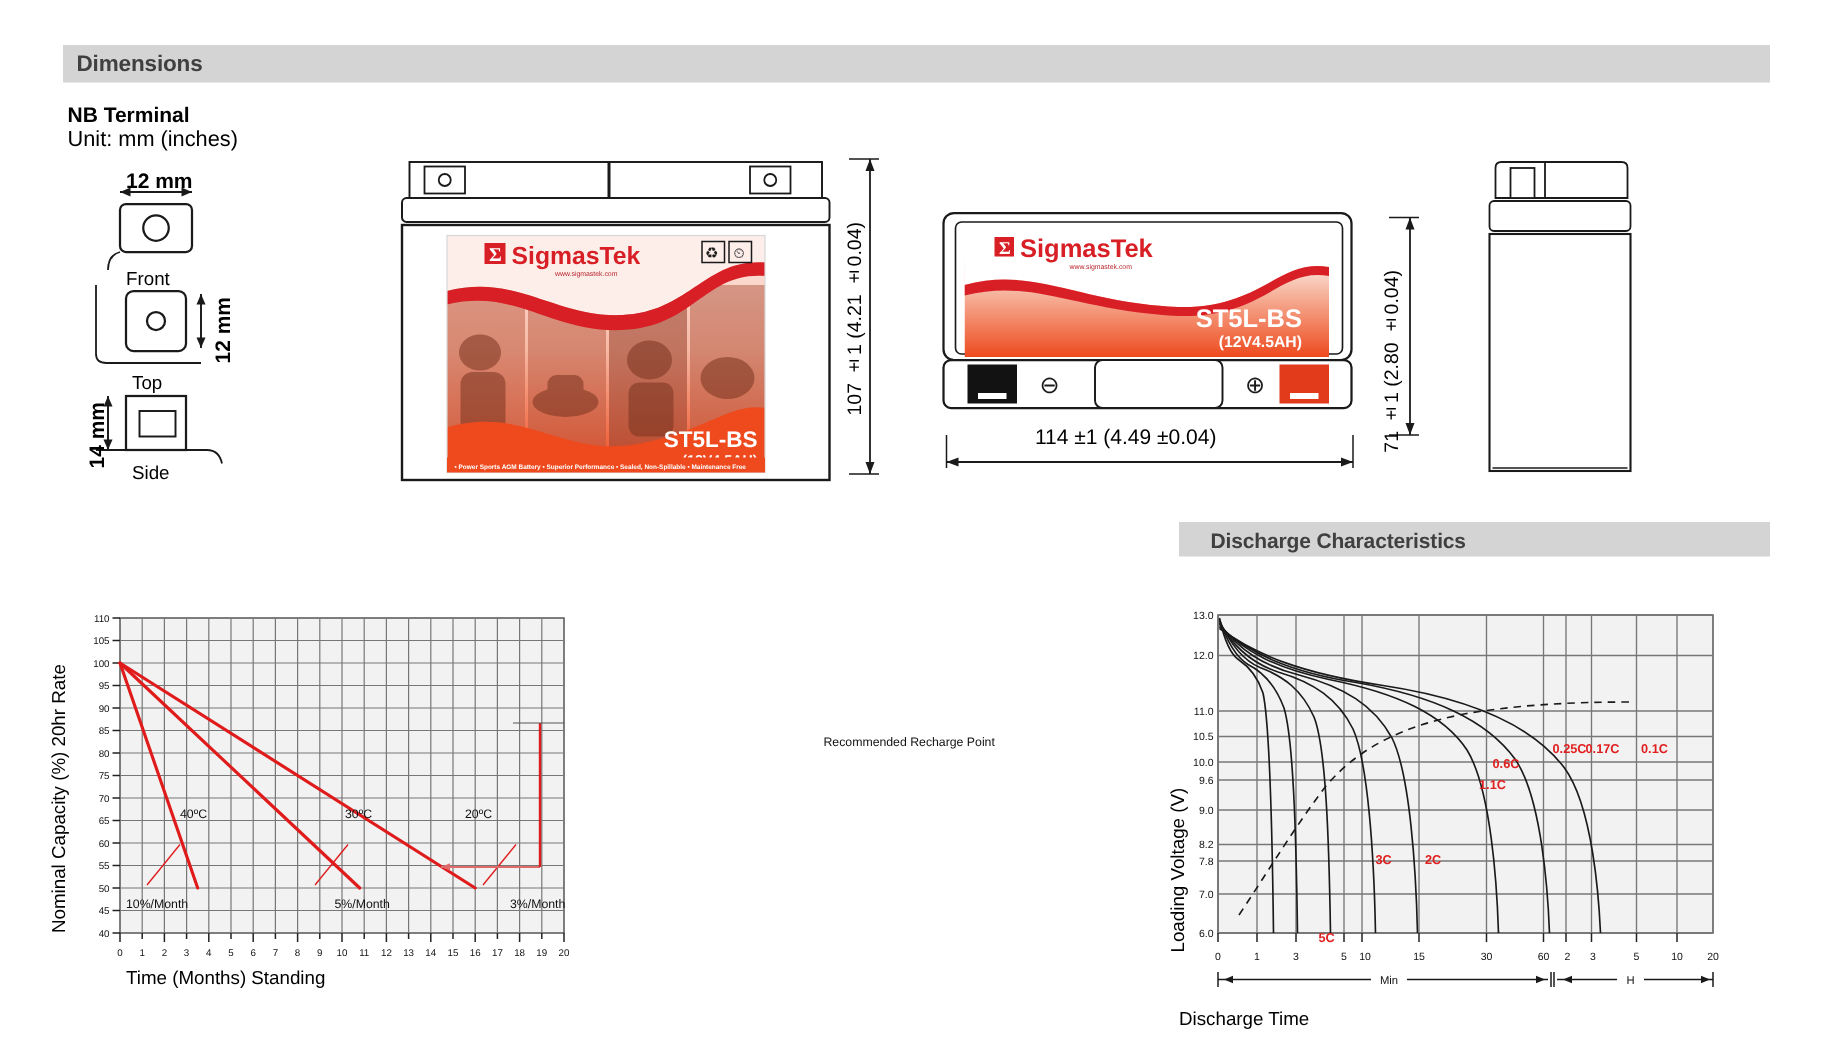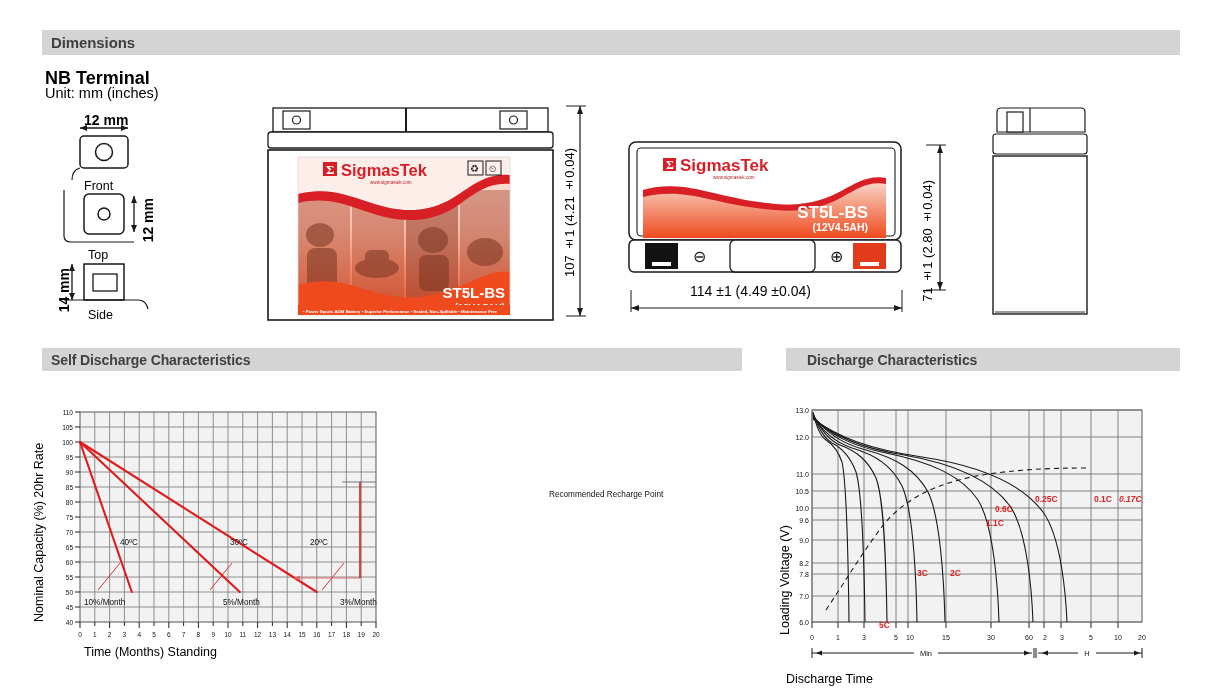--- a/index.html
+++ b/index.html
@@ -23,21 +23,21 @@
     font-weight: bold;
     font-size: 15px;
     letter-spacing: -0.1px;
     color: #404040;
   }
   #bar-dimensions { left: 42px; top: 30px; width: 1138px; height: 25px; }
   #bar-selfdis   { left: 42px; top: 348px; width: 700px; height: 23px; font-size: 14px;}
   #bar-discharge { left: 786px; top: 348px; width: 394px; height: 23px; font-size: 14px; padding-left: 21px;}
 
   
-  #nb-title { position: absolute; left: 45px; top: 68px; font-weight: bold; font-size: 18px; text-align: right; }
+  #nb-title { position: absolute; left: 45px; top: 68px; font-weight: bold; font-size: 14px; text-align: right; }
   #nb-unit  { position: absolute; left: 45px; top: 85px; font-size: 14.5px; }
 
   .term-label { position: absolute; font-size: 12.5px; }
   .dimtext { position: absolute; font-size: 14px; font-weight: bold; }
   .vert { writing-mode: vertical-rl; transform: rotate(180deg); }
 
   
   .svgwrap { position: absolute; }
 
   
@@ -249,23 +249,20 @@
     <svg width="120" height="222" viewBox="0 0 120 222">
       <path d="M22 12 q0 -4 4 -4 L106 8 q4 0 4 4 L110 32 L22 32 Z" fill="#fff" stroke="#1a1a1a" stroke-width="1.2"></path>
       <rect x="32" y="12" width="16" height="20" fill="#fff" stroke="#1a1a1a" stroke-width="1.2"></rect>
       <line x1="55" y1="8" x2="55" y2="32" stroke="#1a1a1a" stroke-width="1.2"></line>
       <rect x="18" y="34" width="94" height="20" rx="3" fill="#fff" stroke="#1a1a1a" stroke-width="1.2"></rect>
       <rect x="18" y="56" width="94" height="158" fill="#fff" stroke="#1a1a1a" stroke-width="1.4"></rect>
       <line x1="20" y1="212" x2="110" y2="212" stroke="#1a1a1a" stroke-width="0.9"></line>
     </svg>
   </div>
 
-  <div class="section-bar" id="bar-selfdis">
-    <span>Self Discharge Characteristics</span>
-  </div>
 
   <div class="chart-wrap" style="left:42px; top:400px;">
     <svg width="700" height="260" viewBox="0 0 700 260">
 
       <rect x="38" y="12" width="296" height="210" fill="#f2f2f2" stroke="#555" stroke-width="1"></rect>
 
       <g stroke="#777" stroke-width="0.8">
         <line x1="38" y1="27" x2="334" y2="27"></line>
         <line x1="38" y1="42" x2="334" y2="42"></line>
         <line x1="38" y1="57" x2="334" y2="57"></line>
@@ -538,16 +535,16 @@
 
   <div class="axis-title vert" style="left:778px; top:515px; height:120px;">Loading Voltage (V)</div>
   <div class="axis-title" style="left:786px; top:672px;">Discharge Time</div>
 
   <div class="ann-red" style="left:879px; top:620px;">5C</div>
   <div class="ann-red" style="left:917px; top:568px;">3C</div>
   <div class="ann-red" style="left:950px; top:568px;">2C</div>
   <div class="ann-red" style="left:986px; top:518px;">1.1C</div>
   <div class="ann-red" style="left:995px; top:504px;">0.6C</div>
   <div class="ann-red" style="left:1023px; top:494px;padding-left:12px;">0.25C</div>
-  <div class="ann-red" style="left:1119px; top:494px;font-style:italic;">0.17C</div>
+  <div class="ann-red" style="left:1057px; top:494px;">0.17C</div>
   <div class="ann-red" style="left:1094px; top:494px;">0.1C</div>
 
 </div>
 
 </body></html>

